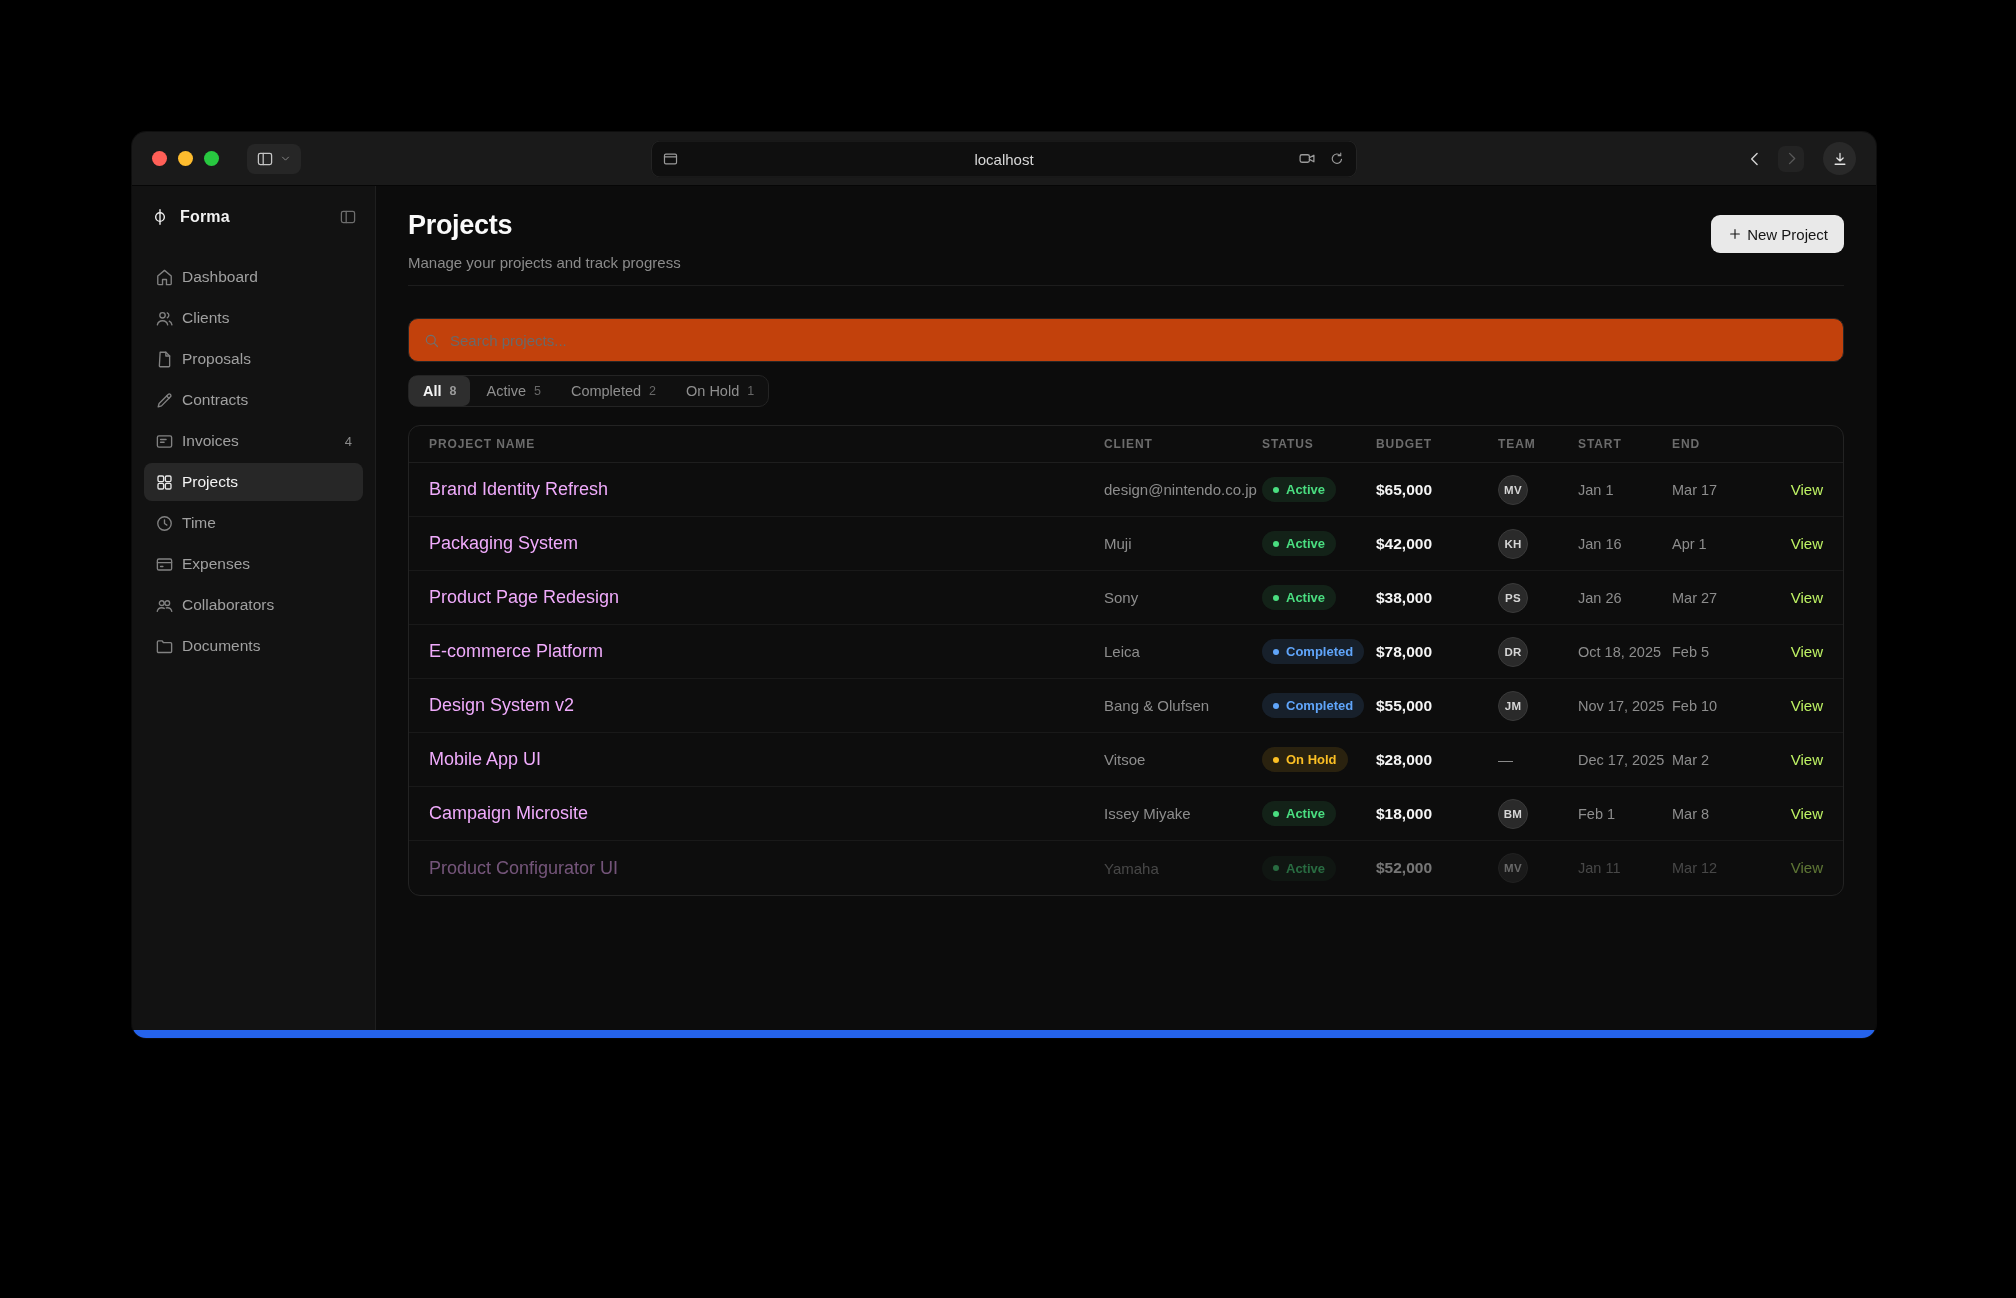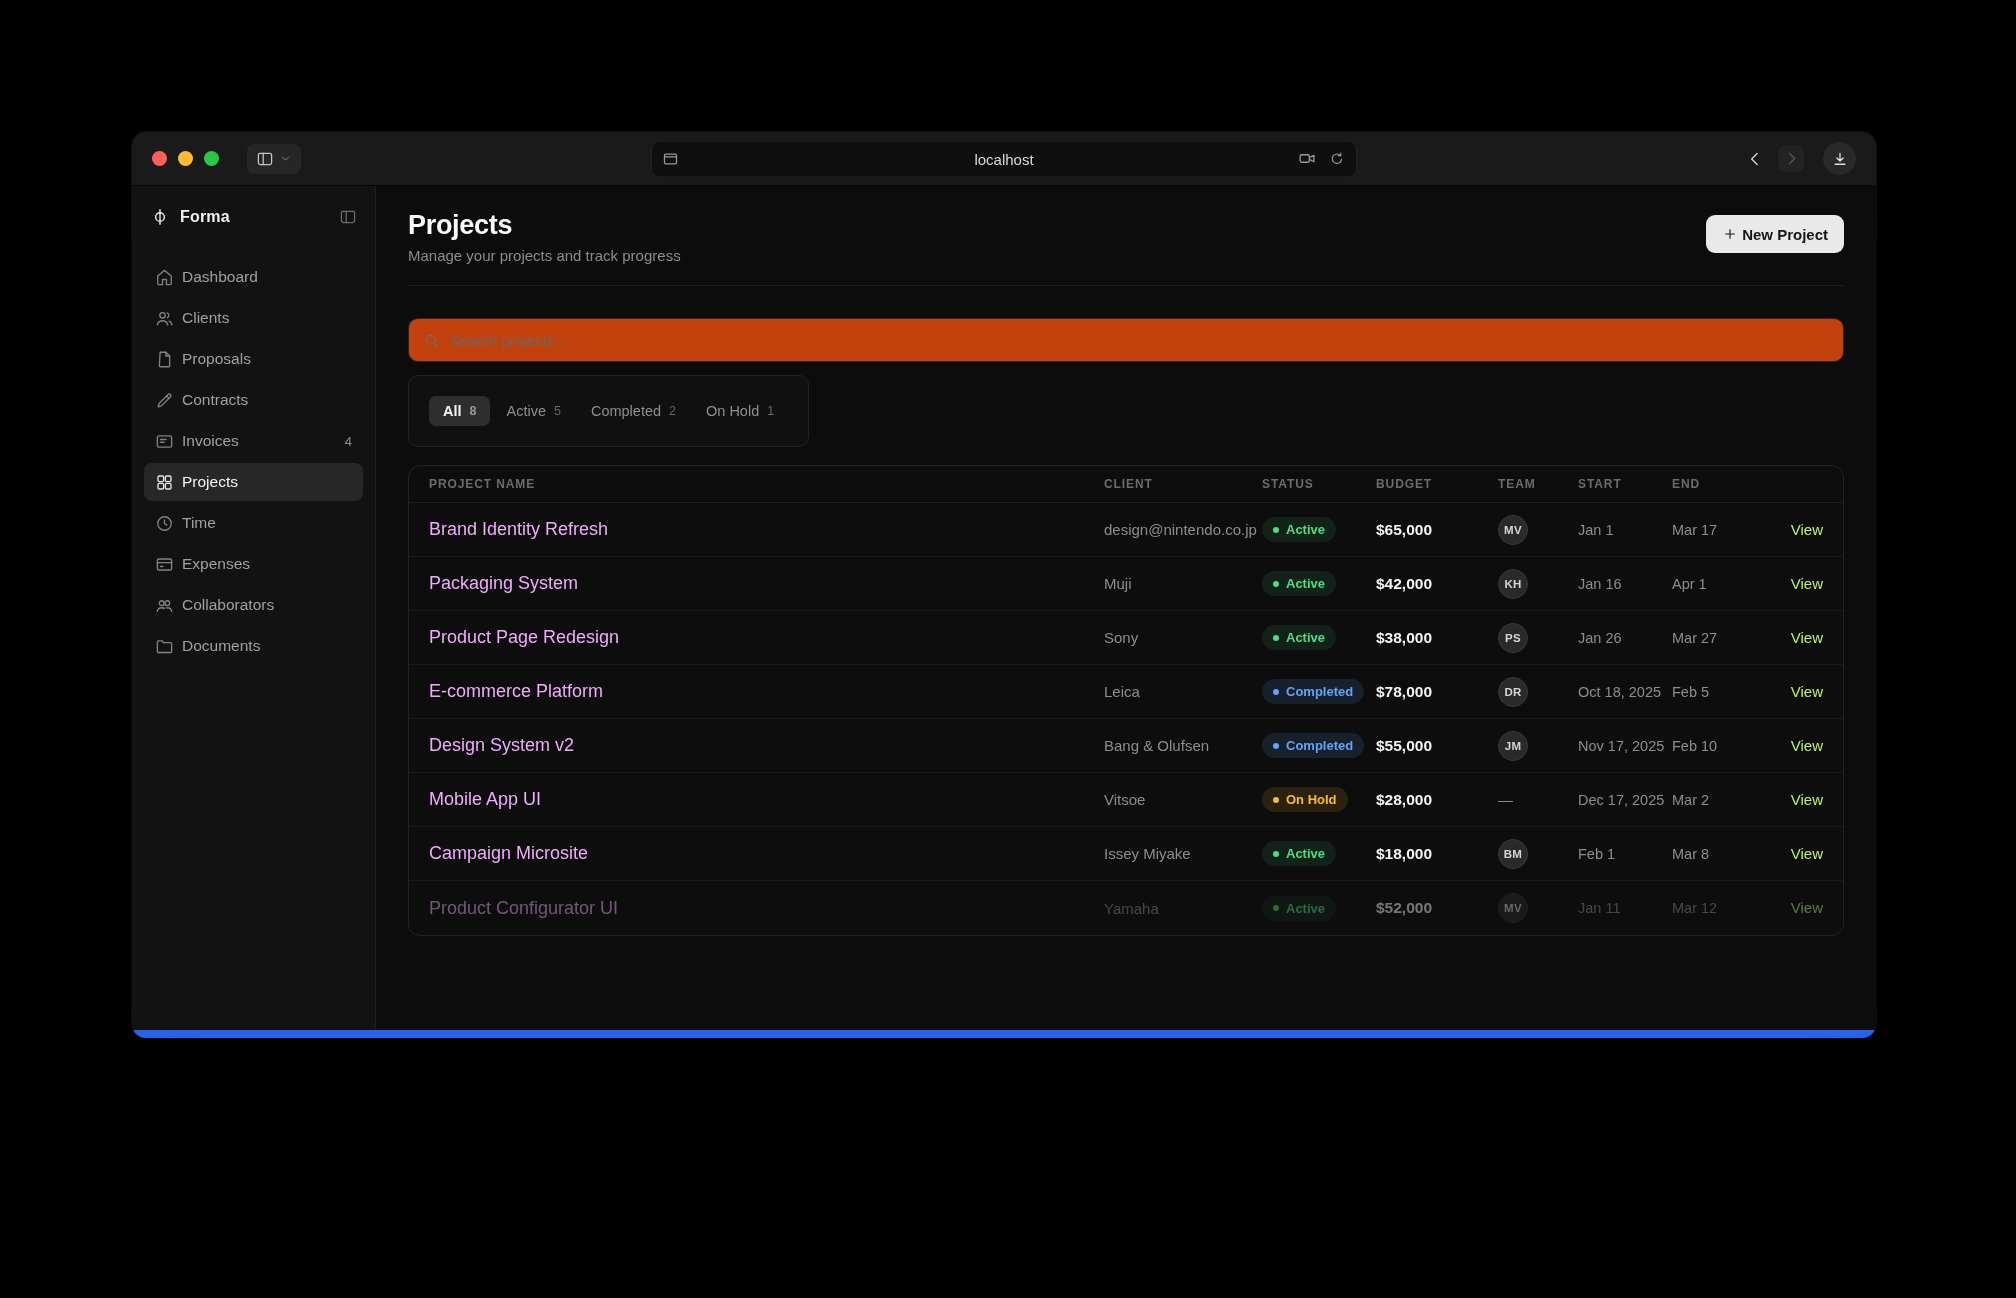--- a/index.html
+++ b/index.html
@@ -44,30 +44,30 @@
   .nav-item{display:flex;align-items:center;gap:8px;height:38px;padding:0 11px;border-radius:8px;color:#a0a0a0;font-size:15.5px}
   .nav-item .ni{width:19px;height:19px;flex:0 0 19px;color:#828282}
   .nav-item.active{background:#272727;color:#f4f4f4}
   .nav-item.active .ni{color:#e8e8e8}
   .nav-badge{margin-left:auto;font-size:13px;color:#8a8a8a}
 
   
   .main{flex:1;min-width:0;padding:0 32px;display:flex;flex-direction:column;background:#0c0c0c}
   .main-head{height:100px;padding-top:24px;border-bottom:1px solid #1d1d1d;display:flex;align-items:flex-start;justify-content:space-between}
   .title{font-size:27px;line-height:30px;font-weight:700;color:#fafafa;letter-spacing:-.3px}
-  .subtitle{margin-top:7px;font-size:15px;color:#8b8b8b}
+  .subtitle{margin-top:14px;font-size:15px;color:#8b8b8b}
   .btn-new{margin-top:5px;height:38px;padding:0 16px;border:none;border-radius:9px;background:#e9e9e9;color:#161616;
-    font-family:inherit;font-size:15px;font-weight:700;display:flex;align-items:center;gap:4px}
+    font-family:inherit;font-size:15px;font-weight:400;display:flex;align-items:center;gap:4px}
   .btn-new .pi{width:16px;height:16px}
   .search-wrap{margin-top:32px;flex:0 0 44px;height:44px;border:1px solid #262626;border-radius:10px;background:#c2410c;
     display:flex;align-items:center;gap:10px;padding:0 14px}
   .search-wrap .si{width:17px;height:17px;color:#6f6f6f}
   .search-input{flex:1;background:transparent;border:none;outline:none;color:#e5e5e5;font-size:15px;font-family:inherit}
   .search-input::placeholder{color:#696969}
-  .tabs{margin-top:13px;align-self:flex-start;display:inline-flex;gap:2px;padding:20px;border:1px solid #242424;border-radius:10px;background:#101010}
+  .tabs{margin-top:13px;align-self:flex-start;display:inline-flex;gap:2px;padding:0;border:1px solid #242424;border-radius:10px;background:#101010}
   .tab{display:flex;align-items:center;gap:8px;padding:7px 14px;border-radius:7px;color:#8f8f8f;font-size:14.5px}
   .tab .cnt{font-size:12.5px;color:#676767}
   .tab.active{background:#2e2e2e;color:#f3f3f3;font-weight:700}
   .tab.active .cnt{color:#9b9b9b}
 
   .tablebox{margin-top:18px;border:1px solid #232323;border-radius:12px;overflow:hidden;background:#0d0d0d}
   .trow{display:grid;grid-template-columns:minmax(0,1fr) 158px 114px 122px 80px 94px 90px 61px;align-items:center;padding:0 20px}
   .thead{height:37px;border-bottom:1px solid #1e1e1e}
   .th{font-size:12px;font-weight:700;letter-spacing:.9px;color:#6c6c6c;white-space:nowrap}
   .tr{height:54px;border-bottom:1px solid #191919}

